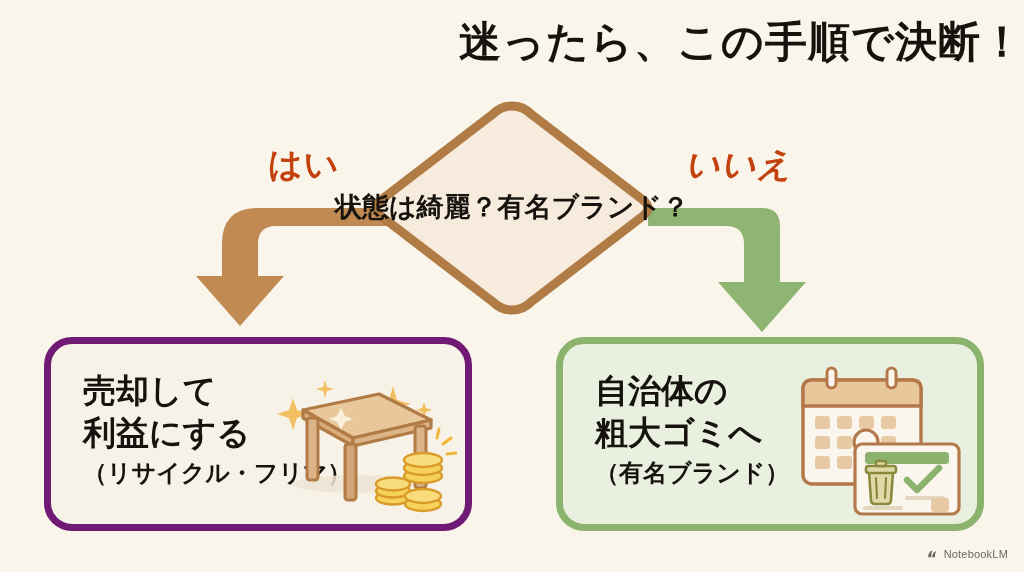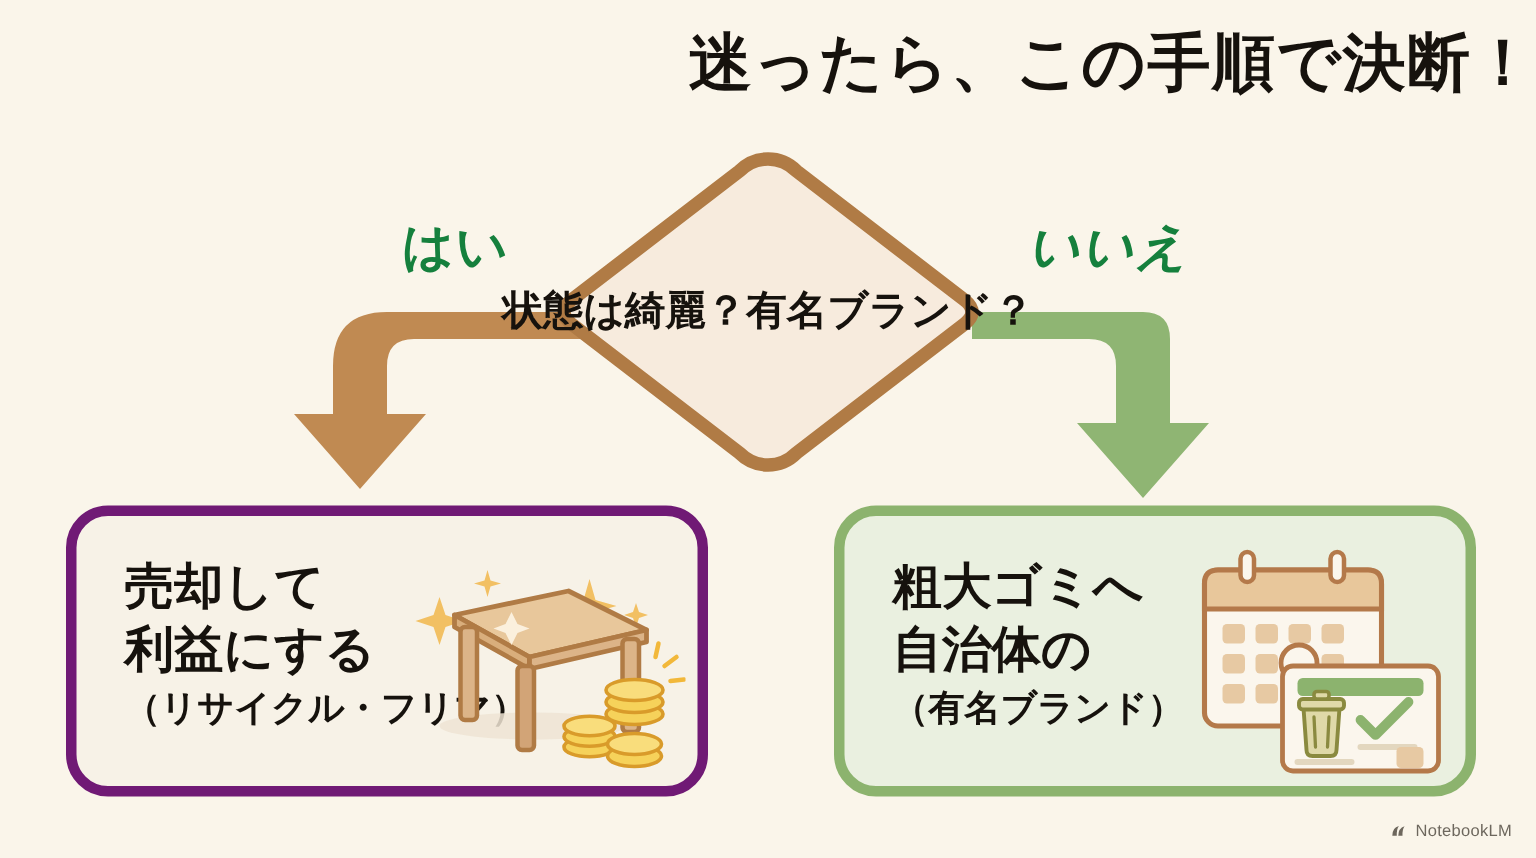--- a/index.html
+++ b/index.html
@@ -66,21 +66,21 @@
     text-align: left;
     white-space: nowrap;
     pointer-events: none;
   }
 
   
   .branch-label {
     position: absolute;
     font-size: 34px;
     font-weight: 700;
-    color: #15803d;
+    color: #c2410c;
     white-space: nowrap;
     letter-spacing: 1px;
   }
   #label-yes { left: 268px; top: 142px; }
   #label-no  { left: 685px; top: 142px; font-style: italic; }
 
   
   .arrow-svg {
     position: absolute;
     top: 0;
@@ -249,22 +249,22 @@
 
         <path d="M176 86 L184 80" stroke="#f2b83a" stroke-width="3" stroke-linecap="round"></path>
         <path d="M180 96 L189 95" stroke="#f2b83a" stroke-width="3" stroke-linecap="round"></path>
         <path d="M170 80 L172 71" stroke="#f2b83a" stroke-width="3" stroke-linecap="round"></path>
       </svg>
     </div>
   </div>
 
   <div id="box-dispose" class="outcome-box">
     <div class="outcome-text">
+      <div class="outcome-line">自治体の</div>
       <div class="outcome-line">粗大ゴミへ</div>
-      <div class="outcome-line">自治体の</div>
       <div class="outcome-sub">（有名ブランド）</div>
     </div>
     <div class="outcome-art">
       <svg width="190" height="165" viewBox="0 0 190 165">
 
         <rect x="24" y="22" width="118" height="104" rx="9" fill="#fbf6ed" stroke="#b4794a" stroke-width="3.4"></rect>
         <path d="M24 31 Q24 22 33 22 L133 22 Q142 22 142 31 L142 48 L24 48 Z" fill="#e8c79b" stroke="#b4794a" stroke-width="3.4"></path>
 
         <rect x="48" y="10" width="9" height="20" rx="4.5" fill="#fbf6ed" stroke="#b4794a" stroke-width="3"></rect>
         <rect x="108" y="10" width="9" height="20" rx="4.5" fill="#fbf6ed" stroke="#b4794a" stroke-width="3"></rect>

